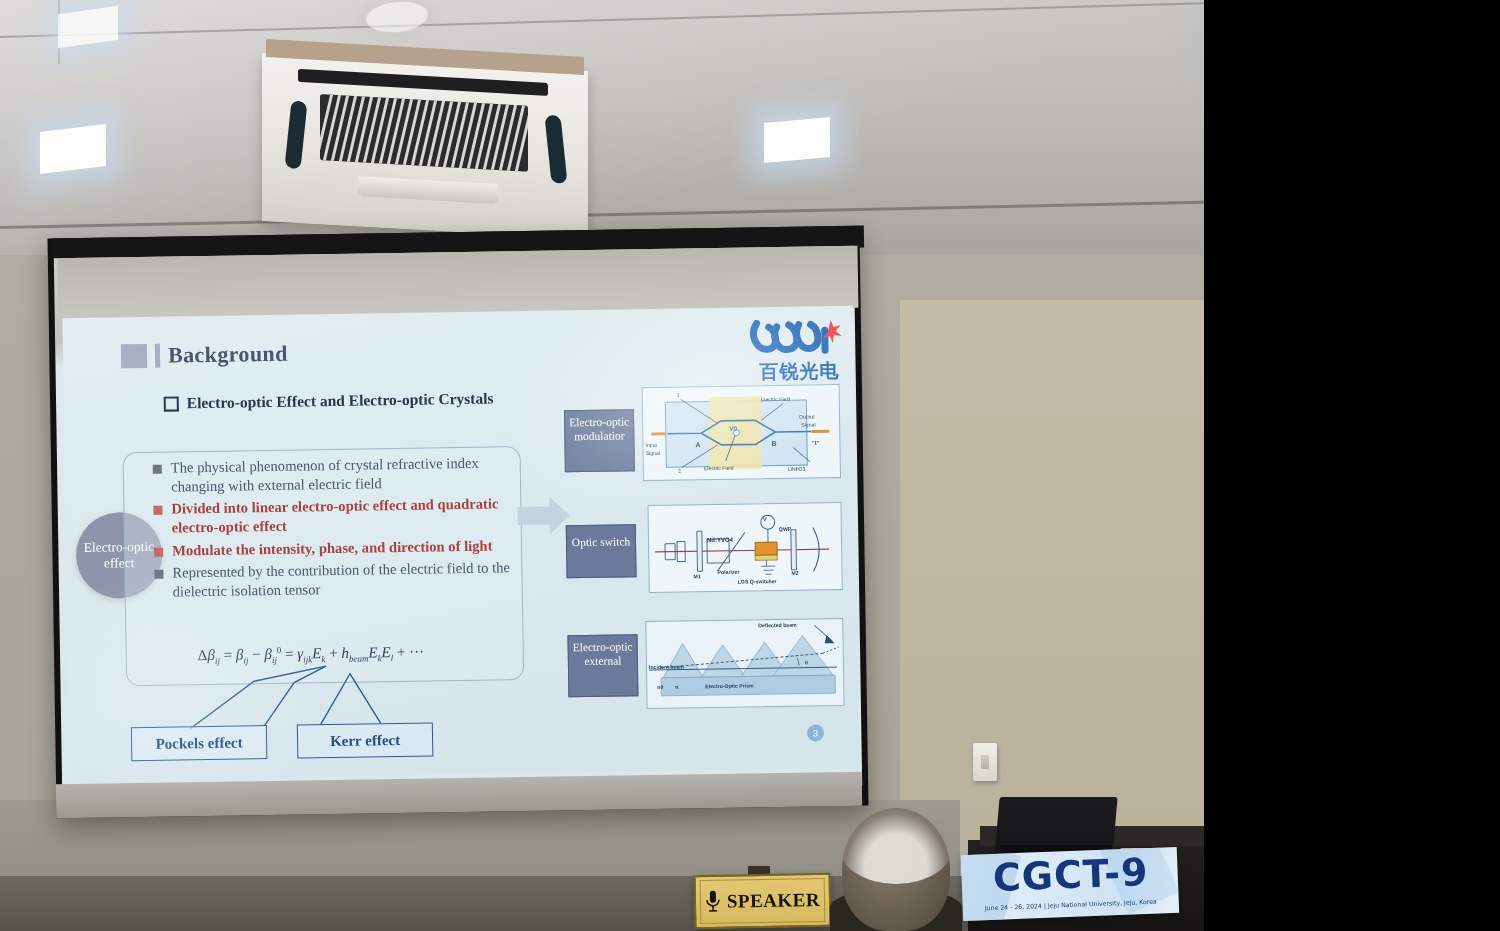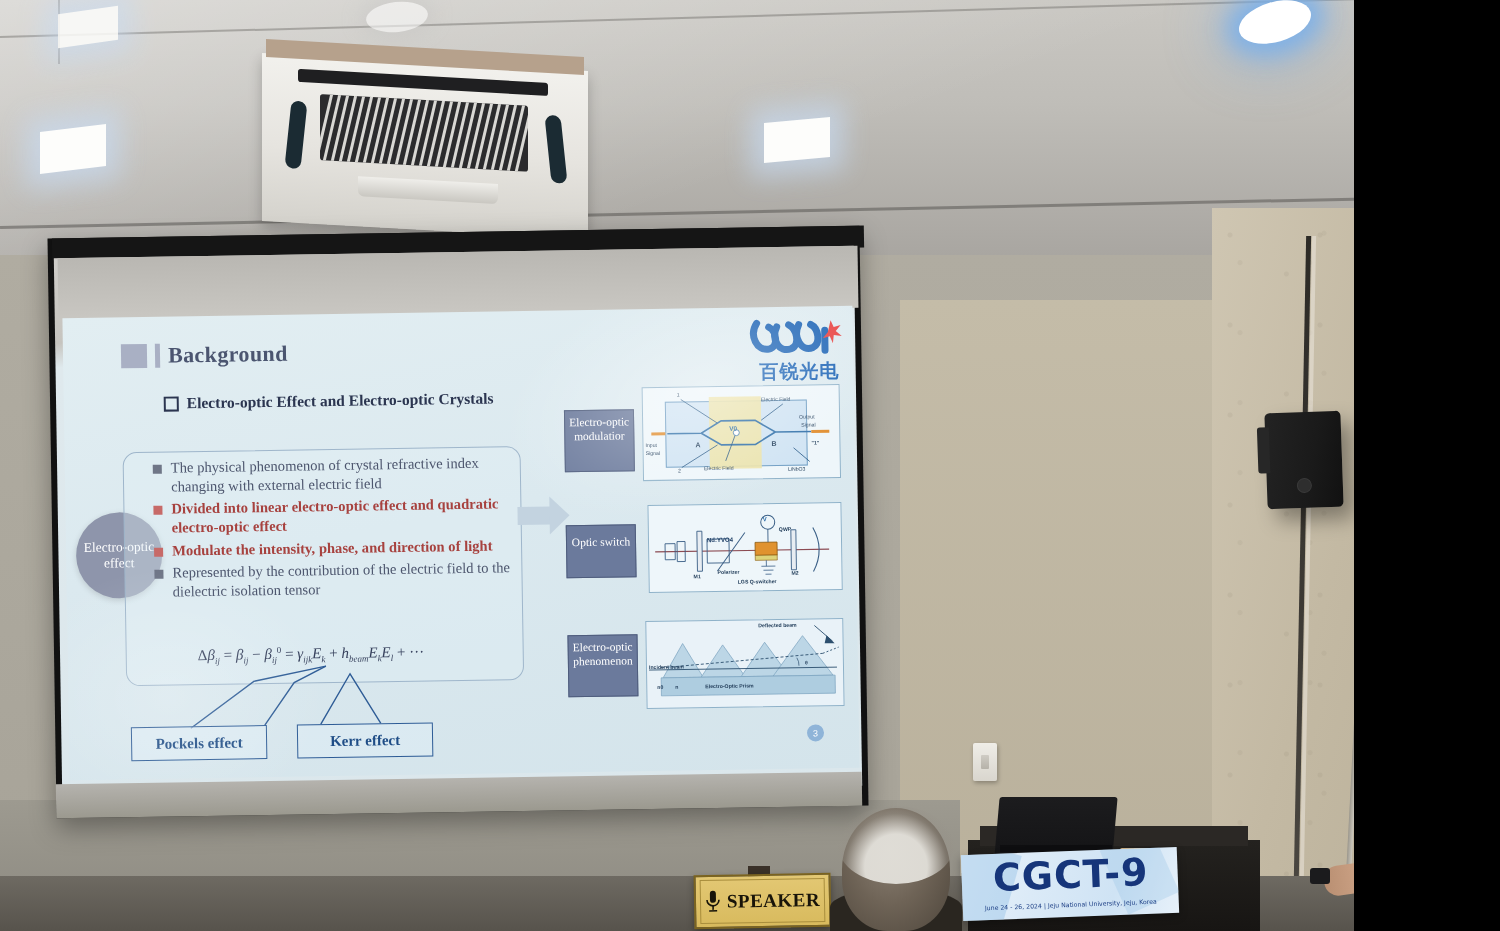--- a/index.html
+++ b/index.html
@@ -1,17 +1,17 @@
 <!DOCTYPE html>
 <html><head>
 <meta charset="utf-8">
 <style>
   html,body{margin:0;padding:0;background:#000;}
   body{font-family:"Liberation Sans",sans-serif;}
-  #scene{position:relative;width:1354px;height:931px;overflow:hidden;background:#b9b5ab;}
+  #scene{position:relative;width:1204px;height:931px;overflow:hidden;background:#b9b5ab;}
 
   
   .ceiling{position:absolute;left:0;top:0;width:1500px;height:262px;
     background:linear-gradient(180deg,#c9c7c2 0%,#bfbdb8 40%,#a8a5a0 100%);}
   .ceil-tilt{position:absolute;left:0;top:0;width:1500px;height:262px;
     background:linear-gradient(160deg,rgba(255,255,255,.38) 0%,rgba(255,255,255,0) 55%);}
   .ceil-seam{position:absolute;background:rgba(120,118,114,.5);height:2px;transform-origin:0 0;}
 
   .panel-light{position:absolute;background:#fdfdfb;box-shadow:0 0 26px 14px rgba(200,220,245,.65);}
   .round-light{position:absolute;border-radius:50%;background:#ffffff;
@@ -353,21 +353,21 @@
     <div class="arrow-body"></div>
     <div class="arrow-head"></div>
 
     <div class="rlabel" style="left:500px;top:100px;height:50px;">
       <span>Electro-optic modulatior</span>
     </div>
     <div class="rlabel" style="left:500px;top:215px;height:36px;padding-top:10px;">
       <span>Optic switch</span>
     </div>
     <div class="rlabel" style="left:500px;top:325px;height:50px;">
-      <span>Electro-optic phenomenon</span>
+      <span>Electro-optic external</span>
     </div>
 
     <div class="dgram" style="left:578px;top:78px;width:196px;height:92px;">
       <div style="position:absolute;left:22px;top:14px;width:140px;height:64px;background:#cfe3f3;border:1px solid #6d9cc2;"></div>
       <div style="position:absolute;left:66px;top:10px;width:52px;height:72px;background:#ece2a6;opacity:.9;"></div>
       <svg style="position:absolute;left:0;top:0;width:196px;height:92px;">
         <path d="M24 46 L58 46 L78 34 L112 34 L132 46 L168 46" fill="none" stroke="#2f6fa8" stroke-width="1.6"></path>
         <path d="M58 46 L78 58 L112 58 L132 46" fill="none" stroke="#2f6fa8" stroke-width="1.6"></path>
         <path d="M8 46 L22 46" stroke="#e08b2a" stroke-width="3"></path>
         <path d="M168 46 L186 46" stroke="#e08b2a" stroke-width="3"></path>

